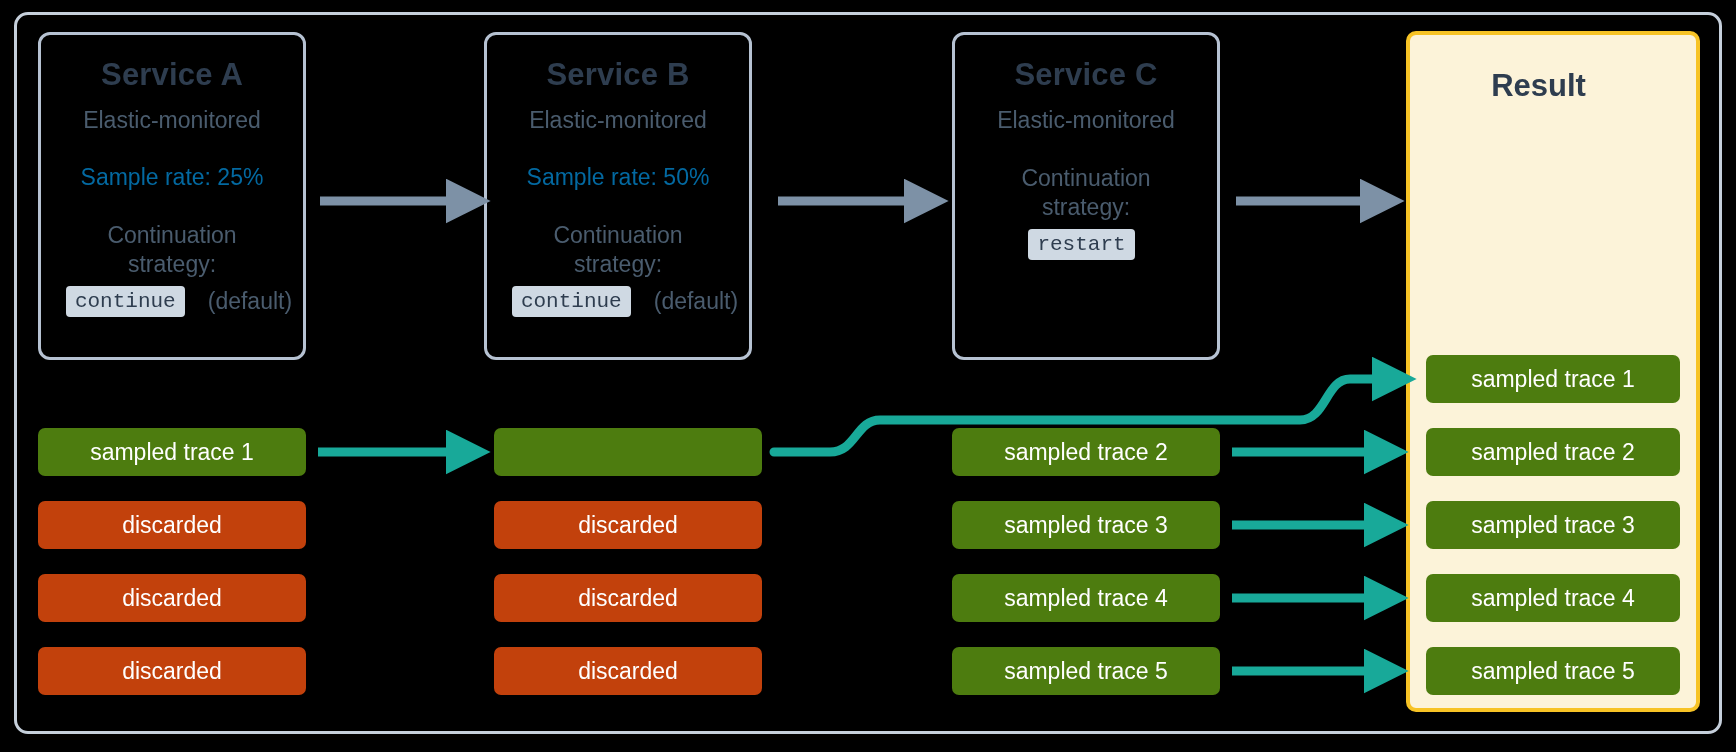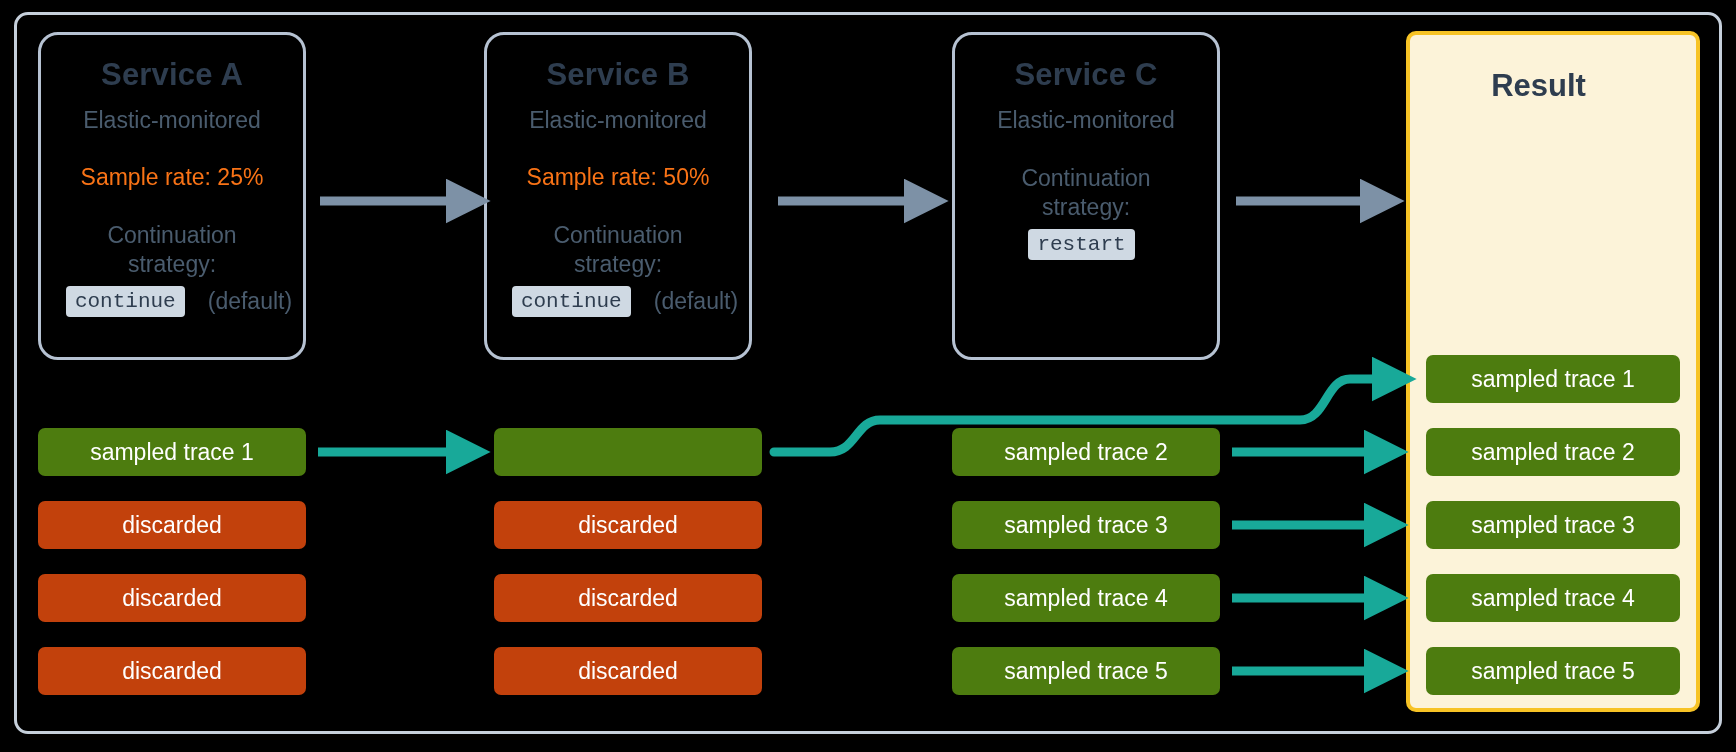--- a/index.html
+++ b/index.html
@@ -31,21 +31,21 @@
     background: #fcf3d9;
     border: 4px solid #f7c325;
     border-radius: 10px;
   }
   
   .service-box {
     position: absolute;
     top: 32px;
     width: 268px; height: 328px;
     border: 3px solid #b6c2d2;
-    border-radius: 20px;
+    border-radius: 12px;
     background: transparent;
     display: flex;
     flex-direction: column;
     align-items: center;
     padding-top: 22px;
   }
   #service-a { left: 38px; }
   #service-b { left: 484px; }
   #service-c { left: 952px; }
 
@@ -56,21 +56,21 @@
     letter-spacing: 0.2px;
     margin-bottom: 14px;
   }
   .service-sub {
     font-size: 23px;
     color: #4a5c6e;
     margin-bottom: 30px;
   }
   .service-rate {
     font-size: 23px;
-    color: #f97316;
+    color: #0369a1;
     margin-bottom: 30px;
   }
   .strategy-label {
     font-size: 23px;
     color: #4a5c6e;
     text-align: center;
     line-height: 1.28;
   }
   .strategy-row {
     margin-top: 6px;

